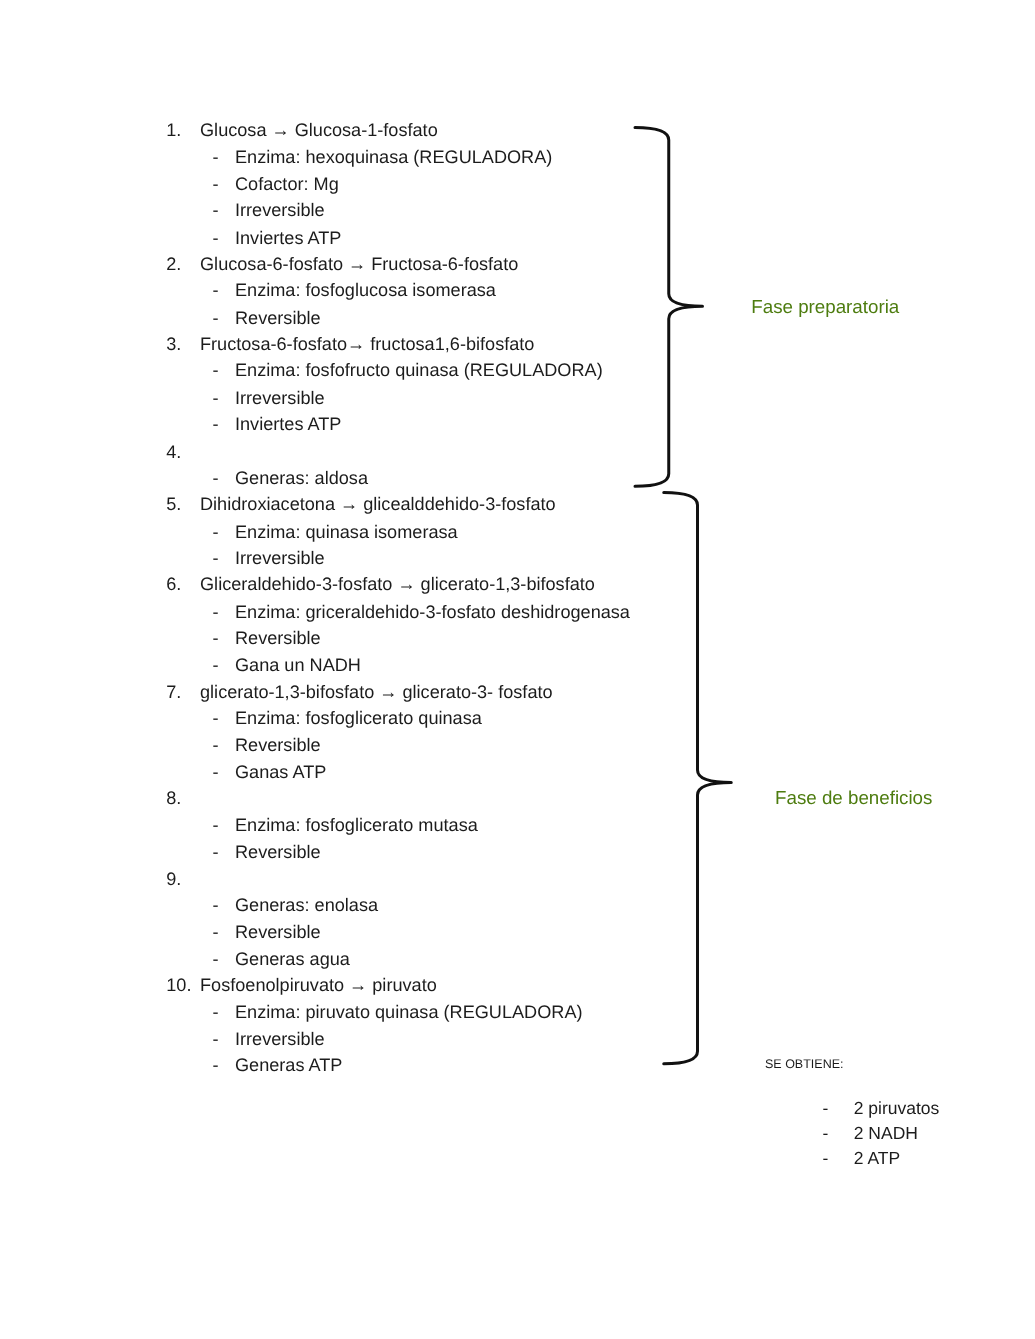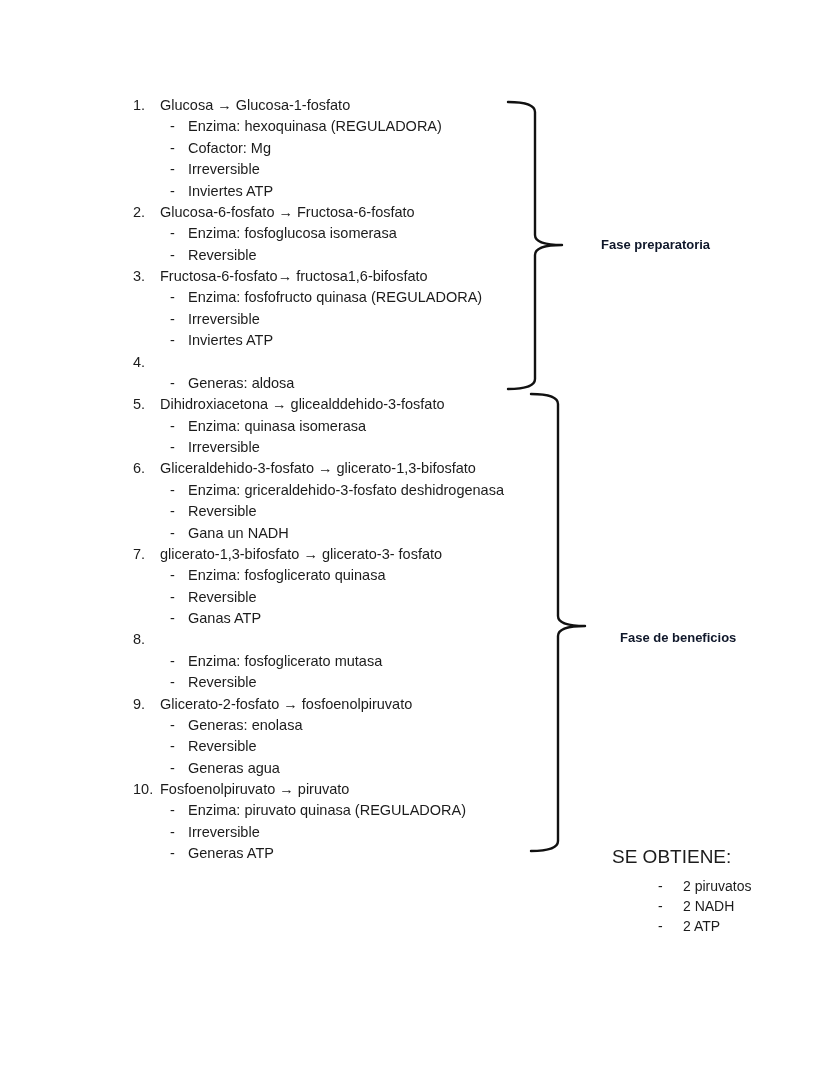--- a/index.html
+++ b/index.html
@@ -58,33 +58,33 @@
   .braces-svg path {
     fill: none;
     stroke: #111111;
     stroke-width: 2.4;
     stroke-linecap: round;
     stroke-linejoin: round;
   }
   
   .phase-label {
     position: absolute;
-    font-size: 13px;
-    font-weight: bold;
-    color: #0f172a;
+    font-size: 15px;
+    font-weight: normal;
+    color: #4d7c0f;
     white-space: nowrap;
   }
   .phase-label.prep { left: 601px; top: 237px; }
   .phase-label.benef { left: 620px; top: 614px; margin-top: 16px; }
   
   .results-heading {
     position: absolute;
     left: 612px;
     top: 846px;
-    font-size: 19px;
+    font-size: 10px;
     color: #1c1c1c;
     white-space: nowrap;
   }
   .results-list {
     position: absolute;
     left: 658px;
     top: 876px;
     font-size: 14px;
     line-height: 20px;
     color: #1c1c1c;
@@ -210,21 +210,20 @@
       <div class="step-sub">
         <span class="sub-dash">-</span>
         <span>Enzima: fosfoglicerato mutasa</span>
       </div>
       <div class="step-sub">
         <span class="sub-dash">-</span>
         <span>Reversible</span>
       </div>
       <div class="step-main">
         <span class="step-number">9.</span>
-        <span>Glicerato-2-fosfato → fosfoenolpiruvato</span>
       </div>
       <div class="step-sub">
         <span class="sub-dash">-</span>
         <span>Generas: enolasa</span>
       </div>
       <div class="step-sub">
         <span class="sub-dash">-</span>
         <span>Reversible</span>
       </div>
       <div class="step-sub">

